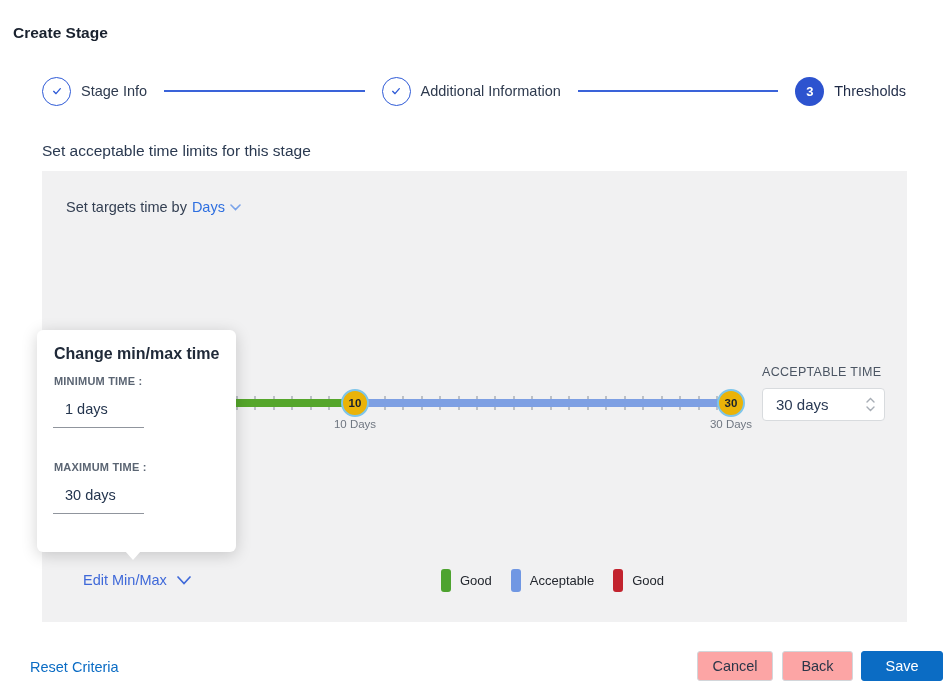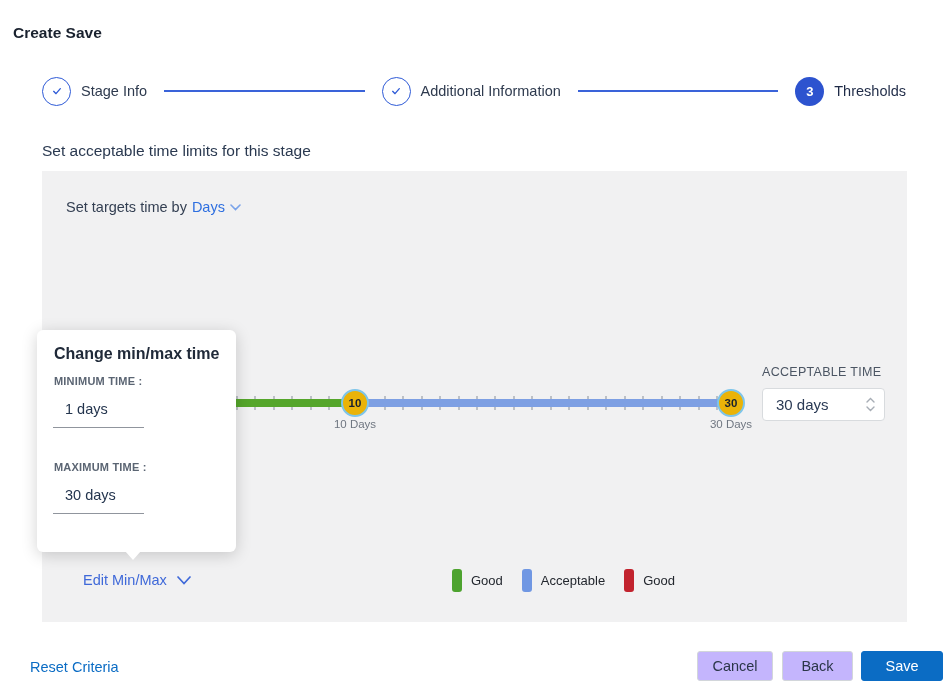--- a/index.html
+++ b/index.html
@@ -41,50 +41,50 @@
   .acc-label { position:absolute; left:720px; top:194px; font-size:12.5px; color:#4b5563; letter-spacing:0.3px; }
   .acc-input { position:absolute; left:720px; top:217px; width:123px; height:33px; background:#fff;
                border:1px solid #d8dbde; border-radius:4px; display:flex; align-items:center; }
   .acc-input .value { margin-left:13px; font-size:15px; color:#2a3a55; }
   .spinner { position:absolute; right:9px; top:0; height:100%; display:flex; flex-direction:column;
              justify-content:center; gap:3px; cursor:pointer; }
 
   .edit-minmax { position:absolute; left:41px; top:401px; font-size:14.5px; color:#3f69d9; display:flex; align-items:center; cursor:pointer; }
   .edit-minmax svg { margin-left:10px; }
 
-  .legend { position:absolute; left:410px; top:398px; display:flex; align-items:center; }
+  .legend { position:absolute; left:399px; top:398px; display:flex; align-items:center; }
   .legend-item { display:flex; align-items:center; margin-right:19px; }
   .legend-swatch { width:10px; height:23px; border-radius:3px; margin-right:9px; }
   .legend-label { font-size:13px; color:#23272e; }
 
   
   .popup { position:absolute; left:37px; top:330px; width:199px; height:222px; background:#fff;
            border-radius:6px; box-shadow:0 3px 16px rgba(0,0,0,0.18); z-index:5; }
   .popup-title { position:absolute; left:17px; top:15px; font-size:16px; font-weight:600; color:#202a39; }
   .popup-label { position:absolute; left:17px; font-size:11px; font-weight:700; color:#5b6573; letter-spacing:0.2px; }
   .popup-value { position:absolute; left:28px; font-size:14.5px; color:#24354e; }
   .popup-underline { position:absolute; left:16px; width:91px; height:1px; background:#90959d; }
   .popup-caret { position:absolute; left:88px; top:221px; width:0; height:0;
                  border-left:8px solid transparent; border-right:8px solid transparent; border-top:9px solid #fff; }
 
   
   .reset-link { position:absolute; left:30px; top:659px; font-size:14.5px; color:#0b6cc4; cursor:pointer;text-align:right; }
   .btn { position:absolute; top:651px; height:30px; display:flex; align-items:center; justify-content:center;
          font-size:14.5px; border-radius:3px; cursor:pointer; font-family:"Liberation Sans", sans-serif; }
-  .btn.secondary { background:#c4b5fd; border:1px solid #d2d6da; color:#2b3648; }
+  .btn.secondary { background:#fca5a5; border:1px solid #d2d6da; color:#2b3648; }
   .btn-cancel { left:697px; width:76px; }
   .btn-back { left:782px; width:71px; }
   .btn-save { left:861px; width:82px; background:#0b6cc4; border:1px solid #0b6cc4; color:#fff; }
 </style>
 </head>
 <body>
 
 <div id="app">
 
-  <div class="page-title">Create Save</div>
+  <div class="page-title">Create Stage</div>
 
   <div class="stepper">
     <div class="step">
       <div class="step-circle done">
         <svg width="16" height="16" viewBox="0 0 24 24" fill="none" stroke="#2f5bd7" stroke-width="2" stroke-linecap="round" stroke-linejoin="round">
             <path d="M7 12.5 L10.5 16 L17 8.5"></path>
           </svg>
       </div>
       <div class="step-label">Stage Info</div>
     </div>

